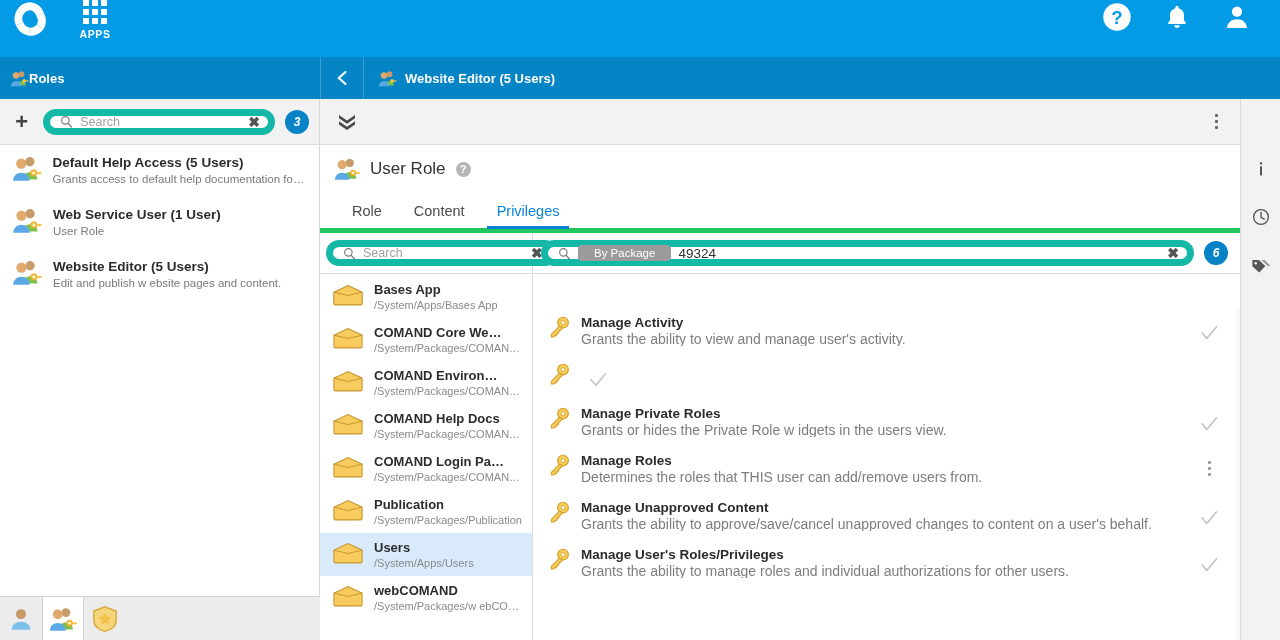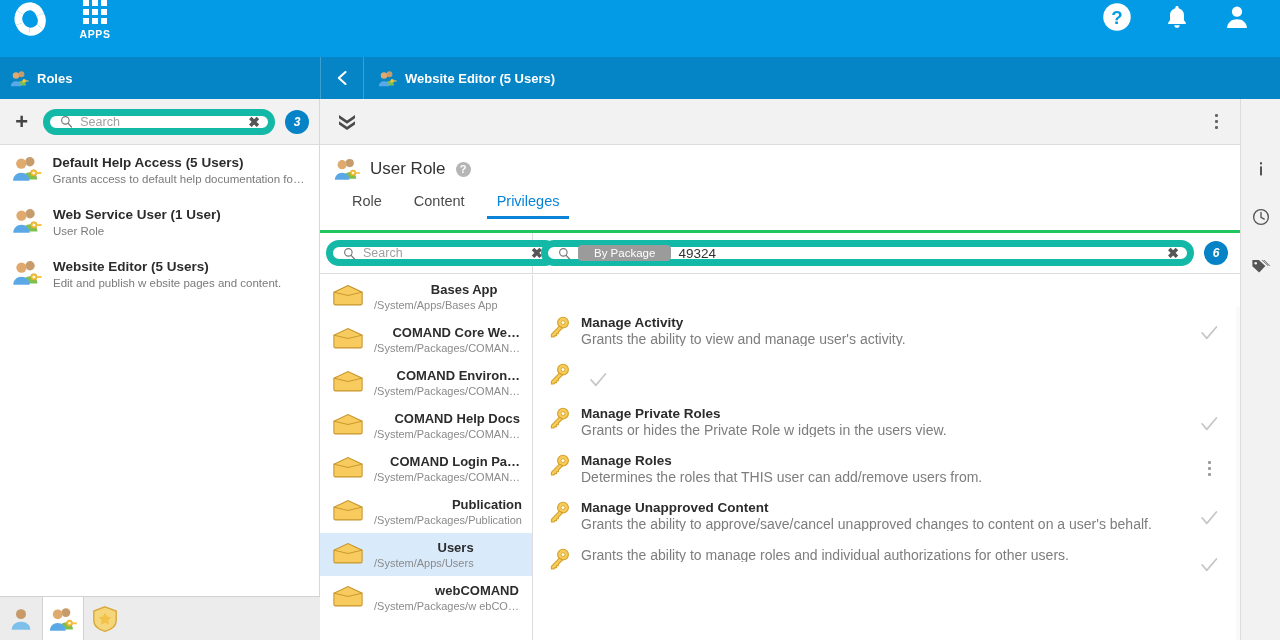--- a/index.html
+++ b/index.html
@@ -26,21 +26,21 @@
   .apps-grid { display: grid; grid-template-columns: repeat(3, 6px); grid-gap: 3px; }
   .apps-grid i { display: block; width: 6px; height: 6px; background: #fff; }
   .apps-label { color: #fff; font-size: 10.5px; font-weight: bold; letter-spacing: .6px; margin-top: 4px; }
   .topbar-right { margin-left: auto; display: flex; align-items: center; gap: 26px; padding-right: 26px; }
   .tb-icon { width: 34px; height: 34px; display: flex; align-items: center; justify-content: center; cursor: pointer; }
 
   
   .bluebar { position: absolute; left: 0; top: 57px; width: 1280px; height: 42px; background: #0584C6; }
   .bluebar .left-sec {
     position: absolute; left: 0; top: 0; width: 320px; height: 42px;
-    display: flex; align-items: center; padding-left: 10px; gap: 8px;
+    display: flex; align-items: center; padding-left: 10px; 
   }
   .bluebar .back-sec {
     position: absolute; left: 320px; top: 0; width: 44px; height: 42px;
     display: flex; align-items: center; justify-content: center;
     border-left: 1px solid rgba(255,255,255,.22);
     border-right: 1px solid rgba(255,255,255,.22);
     cursor: pointer;
   }
   .bluebar .title-sec {
     position: absolute; left: 364px; top: 0; height: 42px;
@@ -92,41 +92,41 @@
   .kebab { margin-left: auto; width: 24px; height: 30px; display: flex; flex-direction: column;
            align-items: center; justify-content: center; gap: 3px; cursor: pointer; }
   .kebab i { width: 3px; height: 3px; background: #666; display: block; border-radius: 1px; }
 
   .record-head { height: 48px; display: flex; align-items: center; gap: 10px; padding: 0 14px; }
   .record-title { font-size: 17px; color: #333; font-weight: normal; }
   .help-dot { width: 15px; height: 15px; border-radius: 50%; background: #b5b5b5; color: #fff;
               font-size: 11px; font-weight: bold; display: flex; align-items: center;
               justify-content: center; cursor: pointer; }
 
-  .tabs { height: 40px; display: flex; align-items: flex-start; padding-left: 16px; border-bottom: 3px solid #22c55e; }
+  .tabs { height: 40px; display: flex; align-items: flex-end; padding-left: 16px; border-bottom: 5px solid #22c55e; }
   .tab { padding: 0 16px 9px 16px; font-size: 14.5px; color: #4a4a4a; cursor: pointer; position: relative; }
   .tab.active { color: #0a83d6; }
   .tab.active:after { content: ""; position: absolute; left: 6px; right: 6px; bottom: -1px;
                       height: 3px; background: #0a83d6; }
 
   .filters { height: 41px; display: flex; align-items: center; border-bottom: 1px solid #dcdcdc; background: #fff; }
   .filter-left { width: 213px; padding: 0 8px 0 6px; display: flex; align-items: center;
                  border-right: 1px solid #dcdcdc; height: 41px; }
   .filter-right { flex: 1; padding: 0 12px 0 8px; display: flex; align-items: center; gap: 10px; height: 41px; }
   .pkg-chip { background: #9b9b9b; color: #fff; font-size: 11.5px; border-radius: 4px;
               padding: 2px 16px; white-space: nowrap; cursor: pointer; }
   .pkg-val { font-size: 13.5px; color: #333; }
 
   
   .content-cols { position: absolute; left: 0; top: 176px; width: 920px; height: 365px; display: flex; }
   .pkg-col { width: 213px; height: 365px; border-right: 1px solid #dcdcdc; overflow: hidden; background: #fff; }
   .pkg-item { display: flex; align-items: flex-start; gap: 10px; padding: 7px 8px 7px 12px; cursor: pointer; }
   .pkg-item.selected { background: #d9eafb; }
   .pkg-name { font-size: 13px; font-weight: bold; color: #2c2c2c; line-height: 15px;
-              white-space: nowrap; overflow: hidden; text-overflow: ellipsis; max-width: 148px; text-align: right; }
+              white-space: nowrap; overflow: hidden; text-overflow: ellipsis; max-width: 148px; }
   .pkg-path { font-size: 11px; color: #8a8a8a; margin-top: 2px; line-height: 12px;
               white-space: nowrap; overflow: hidden; text-overflow: ellipsis; max-width: 148px; }
 
   .priv-col { flex: 1; height: 365px; overflow: hidden; background: #fff; position: relative; margin-top: 32px; }
   .priv-item { display: flex; align-items: flex-start; gap: 10px; padding: 8px 14px 8px 14px; cursor: pointer; }
   .priv-txt { flex: 1; overflow: hidden; }
   .priv-name { font-size: 13.5px; font-weight: bold; color: #2c2c2c; line-height: 16px; }
   .priv-desc { font-size: 14px; color: #7d7d7d; margin-top: 2px; line-height: 13px;
                white-space: nowrap; overflow: hidden; text-overflow: ellipsis; }
   .priv-action { width: 34px; display: flex; align-items: center; justify-content: center;
@@ -565,20 +565,21 @@
           </div>
         </div>
 
         <div class="priv-item">
           <svg width="24" height="24" viewBox="0 0 24 24">
             <circle cx="16" cy="7.6" r="5.4" fill="#F6CB58" stroke="#D3A02A" stroke-width="1.1"></circle>
             <circle cx="16" cy="7.6" r="1.9" fill="#fff" stroke="#D3A02A" stroke-width=".8"></circle>
             <path d="M12.4 11.2 L4.4 19.4 L4.4 22 L7 22 L8 20.6 L9.6 20.6 L9.6 18.8 L11.4 18.8 L11.4 17 L15.6 12.8 Z" fill="#F6CB58" stroke="#D3A02A" stroke-width="1.1" stroke-linejoin="round"></path>
           </svg>
           <div class="priv-txt">
+            <div class="priv-name">Manage User's Roles/Privileges</div>
             <div class="priv-desc">Grants the ability to manage roles and individual authorizations for other users.</div>
           </div>
           <div class="priv-action">
             <svg width="20" height="20" viewBox="0 0 20 20">
               <path d="M3 9.8 L7.8 15.4 L17.4 4" stroke="#C6C6C6" stroke-width="1.7" fill="none" stroke-linecap="round" stroke-linejoin="round"></path>
             </svg>
           </div>
         </div>
 
         <div class="scroll-strip"></div>

